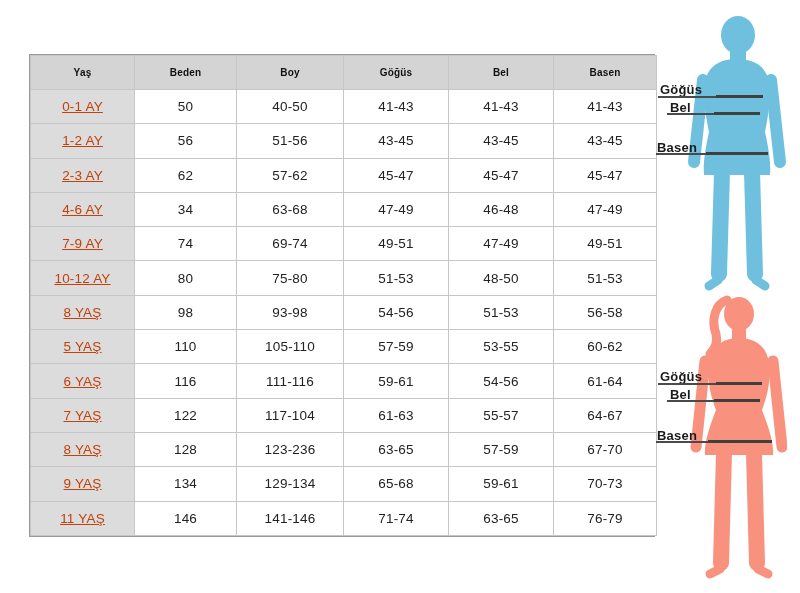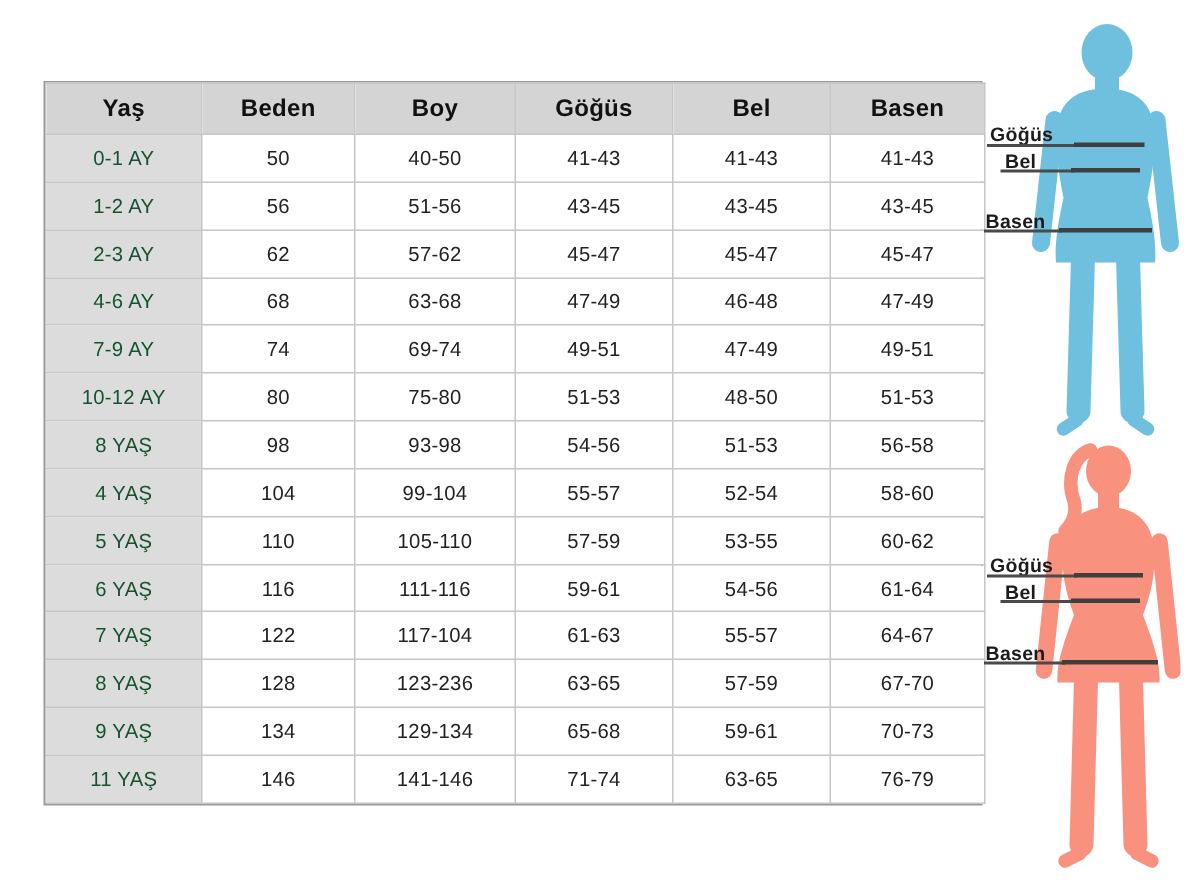--- a/index.html
+++ b/index.html
@@ -20,26 +20,26 @@
     border-collapse:collapse; table-layout:fixed;
   }
   .size-table th, .size-table td {
     border:1px solid #c6c6c6;
     text-align:center; vertical-align:middle;
     padding:0; letter-spacing:0.2px;
     overflow:hidden; white-space:nowrap;
   }
   .size-table th {
     background:#d4d4d4; color:#111;
-    font-size:16px; font-weight:700; height:33px;
+    font-size:10px; font-weight:700; height:33px;
   }
   .size-table td {
     background:#ffffff; color:#222; font-size:13.5px;
   }
-  .size-table td.col-age { background:#dcdcdc; color:#14532d; }
+  .size-table td.col-age { background:#dcdcdc; color:#c2410c;text-decoration:underline; }
 
   
   .fig { position:absolute; }
   .fig-child { left:687px; top:14px;  color:#6ec0de; }
   .fig-woman { left:687px; top:293px; color:#f8917e; }
 
   .mlabel {
     position:absolute; font-size:13px; font-weight:700; color:#1b1b1b;
     letter-spacing:0.2px; white-space:nowrap;
   }
@@ -113,21 +113,21 @@
           <tr>
             <td class="col-age">2-3 AY</td>
             <td>62</td>
             <td>57-62</td>
             <td>45-47</td>
             <td>45-47</td>
             <td>45-47</td>
           </tr>
           <tr>
             <td class="col-age">4-6 AY</td>
-            <td>68</td>
+            <td>34</td>
             <td>63-68</td>
             <td>47-49</td>
             <td>46-48</td>
             <td>47-49</td>
           </tr>
           <tr>
             <td class="col-age">7-9 AY</td>
             <td>74</td>
             <td>69-74</td>
             <td>49-51</td>
@@ -142,28 +142,20 @@
             <td>48-50</td>
             <td>51-53</td>
           </tr>
           <tr>
             <td class="col-age">8 YAŞ</td>
             <td>98</td>
             <td>93-98</td>
             <td>54-56</td>
             <td>51-53</td>
             <td>56-58</td>
-          </tr>
-          <tr>
-            <td class="col-age">4 YAŞ</td>
-            <td>104</td>
-            <td>99-104</td>
-            <td>55-57</td>
-            <td>52-54</td>
-            <td>58-60</td>
           </tr>
           <tr>
             <td class="col-age">5 YAŞ</td>
             <td>110</td>
             <td>105-110</td>
             <td>57-59</td>
             <td>53-55</td>
             <td>60-62</td>
           </tr>
           <tr>

